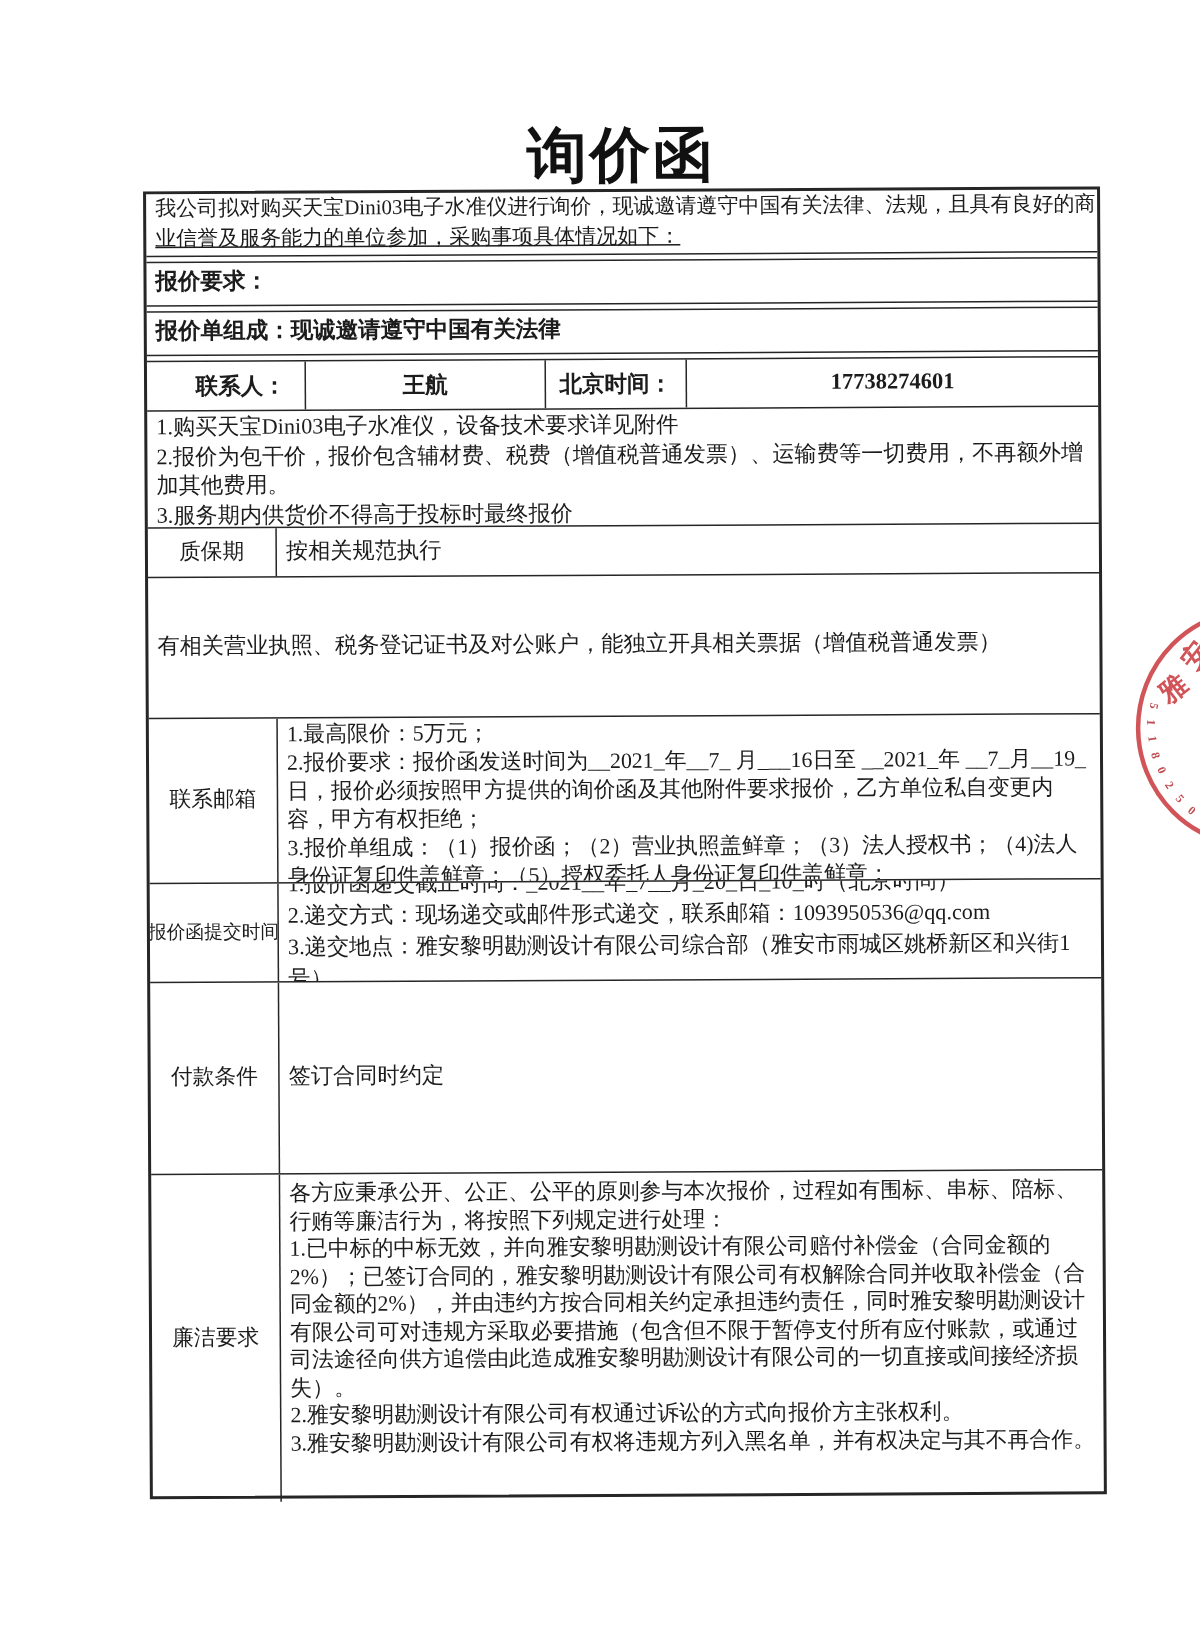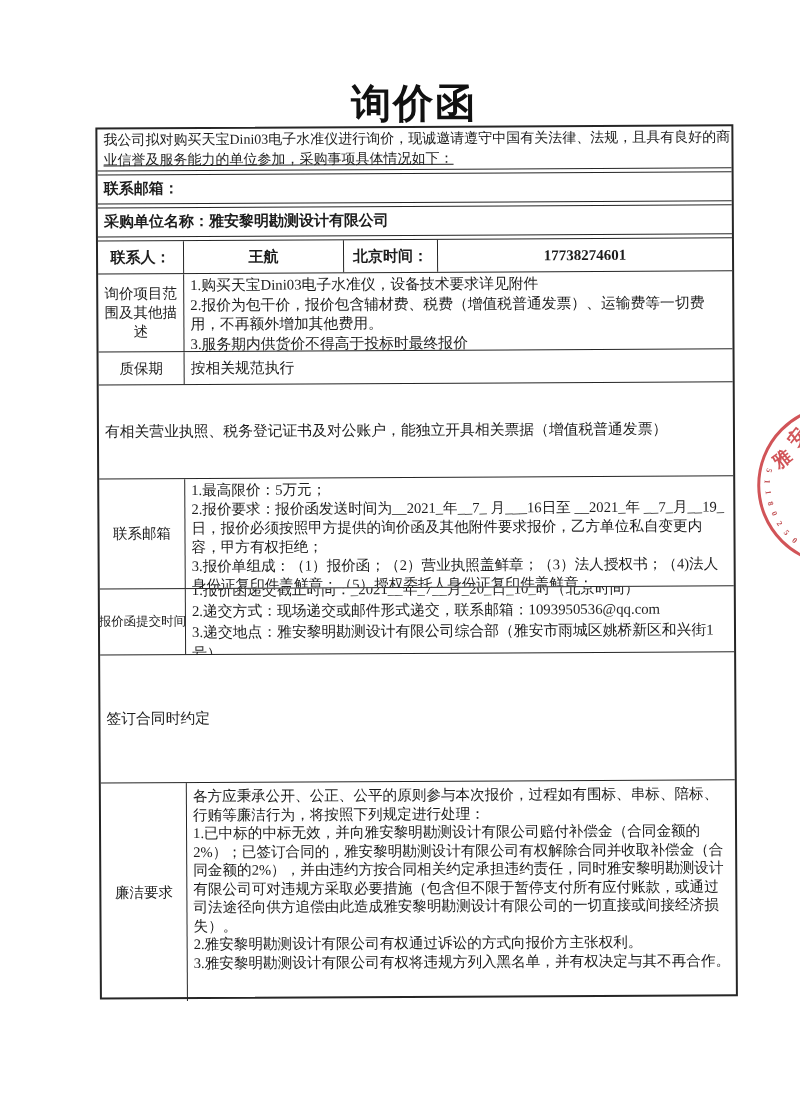--- a/index.html
+++ b/index.html
@@ -85,21 +85,21 @@
     justify-content:center;
   }
   .bold{font-weight:bold;}
   .uline{text-decoration:underline;}
   .intro-line{white-space:nowrap;}
   .contact-cell{
     box-sizing:border-box;
     display:flex;align-items:center;justify-content:center;
     font-size:15px;font-weight:bold;
   }
-  .cc1{flex:0 0 86px;border-right:1.5px solid #262626;}
+  .cc1{flex:0 0 86px;border-right:1.5px solid #262626;margin-left:20px;}
   .cc2{flex:0 0 160px;border-right:1.5px solid #262626;}
   .cc3{flex:0 0 94px;border-right:1.5px solid #262626;}
   .cc4{flex:1 1 auto;}
   .scope-cell{line-height:19.5px;}
   .quote-cell{line-height:19px;font-size:14.6px;}
   .submission-cell{line-height:21px;}
   .integrity-cell{line-height:18.5px;font-size:14.6px;padding-top:4px;}
   .p{margin:0;}
 
   
@@ -141,42 +141,41 @@
     <div class="trow" style="height:42px;">
       <div class="fullrow-cell cell">
         <div class="intro-line">我公司拟对购买天宝Dini03电子水准仪进行询价，现诚邀请遵守中国有关法律、法规，且具有良好的商</div>
         <div class="intro-line uline">业信誉及服务能力的单位参加，采购事项具体情况如下：</div>
       </div>
     </div>
     <div class="spacer"></div>
 
     <div class="trow" style="height:29px;">
       <div class="fullrow-cell cell bold" style="flex-direction:row;justify-content:flex-start;align-items:center;font-size:15px;">
-        <span>联系邮箱：</span>
+        <span>报价要求：</span>
       </div>
     </div>
     <div class="spacer"></div>
 
     <div class="trow" style="height:29px;">
       <div class="fullrow-cell cell bold" style="flex-direction:row;justify-content:flex-start;align-items:center;font-size:15px;">
-        <span>采购单位名称：</span>
-          <span>雅安黎明勘测设计有限公司</span>
+        <span>报价单组成：</span>
+          <span>现诚邀请遵守中国有关法律</span>
       </div>
     </div>
     <div class="spacer"></div>
 
     <div class="trow" style="height:33px;">
       <div class="contact-cell cc1 cell">联系人：</div>
       <div class="contact-cell cc2 cell">王航</div>
       <div class="contact-cell cc3 cell">北京时间：</div>
       <div class="contact-cell cc4 cell">17738274601</div>
     </div>
 
     <div class="trow" style="height:78px;">
-      <div class="label-cell cell">询价项目范围及其他描述</div>
       <div class="content-cell scope-cell cell">
         <p class="p">1.购买天宝Dini03电子水准仪，设备技术要求详见附件</p>
         <p class="p">2.报价为包干价，报价包含辅材费、税费（增值税普通发票）、运输费等一切费用，不再额外增加其他费用。</p>
         <p class="p">3.服务期内供货价不得高于投标时最终报价</p>
       </div>
     </div>
 
     <div class="trow" style="height:33px;">
       <div class="label-cell cell">质保期</div>
       <div class="content-cell vcenter cell">按相关规范执行</div>
@@ -198,20 +197,21 @@
     <div class="trow" style="height:66px;">
       <div class="label-cell tight cell">报价函提交时间</div>
       <div class="content-cell submission-cell vcenter cell">
         <p class="p">1.报价函递交截止时间：_2021__年_7__月_20_日_10_时（北京时间）</p>
         <p class="p">2.递交方式：现场递交或邮件形式递交，联系邮箱：1093950536@qq.com</p>
         <p class="p">3.递交地点：雅安黎明勘测设计有限公司综合部（雅安市雨城区姚桥新区和兴街1号）</p>
       </div>
     </div>
 
     <div class="trow" style="height:128px;">
+      <div class="label-cell cell">付款条件</div>
       <div class="content-cell vcenter cell">签订合同时约定</div>
     </div>
 
     <div class="trow last" style="height:218px;">
       <div class="label-cell cell">廉洁要求</div>
       <div class="content-cell integrity-cell cell">
         <p class="p">各方应秉承公开、公正、公平的原则参与本次报价，过程如有围标、串标、陪标、行贿等廉洁行为，将按照下列规定进行处理：</p>
         <p class="p">1.已中标的中标无效，并向雅安黎明勘测设计有限公司赔付补偿金（合同金额的2%）；已签订合同的，雅安黎明勘测设计有限公司有权解除合同并收取补偿金（合同金额的2%），并由违约方按合同相关约定承担违约责任，同时雅安黎明勘测设计有限公司可对违规方采取必要措施（包含但不限于暂停支付所有应付账款，或通过司法途径向供方追偿由此造成雅安黎明勘测设计有限公司的一切直接或间接经济损失）。</p>
         <p class="p">2.雅安黎明勘测设计有限公司有权通过诉讼的方式向报价方主张权利。</p>
         <p class="p">3.雅安黎明勘测设计有限公司有权将违规方列入黑名单，并有权决定与其不再合作。</p>

